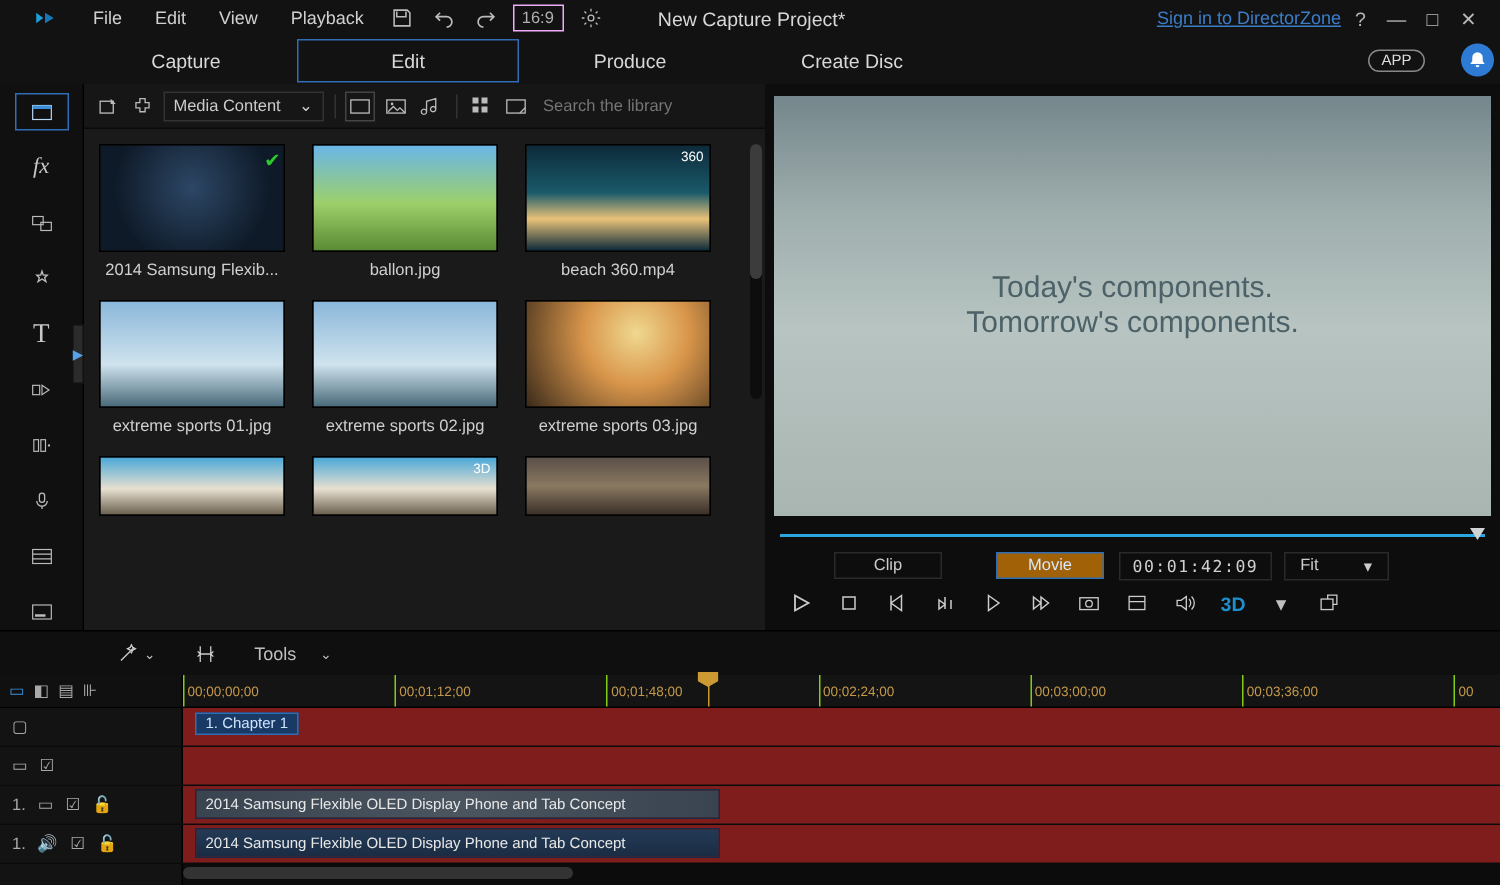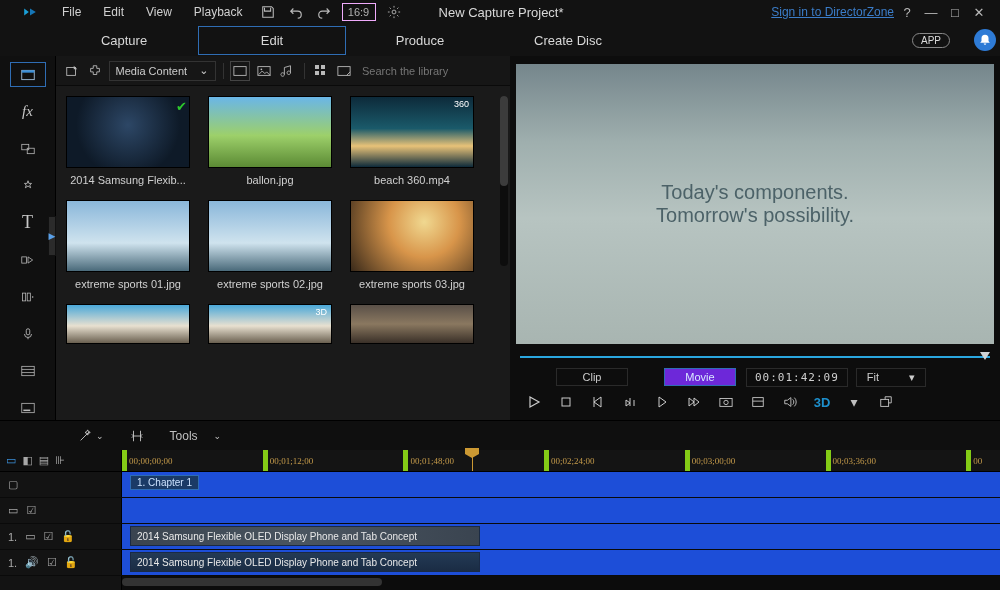--- a/index.html
+++ b/index.html
@@ -41,40 +41,40 @@
 .expand-tab { position: absolute; left: -8px; top: 160px; width: 8px; height: 40px; background: #2b2b2b; border: 1px solid #111; display: flex; align-items: center; justify-content: center; cursor: pointer; color: #5aa0e8; font-size: 9px; }
 .preview-panel { flex: 1; background: #0d0d0d; display: flex; flex-direction: column; padding: 8px 6px 4px; }
 .preview-screen { flex: 1; background: linear-gradient(180deg,#75868c 0%,#9fafae 28%,#b7c4c1 55%,#a8b5b1 100%); position: relative; display: flex; align-items: center; justify-content: center; flex-direction: column; color: #4c6268; }
 .preview-screen .line1 { font-size: 20px; font-weight: 300; }
 .preview-screen .line2 { font-size: 20px; font-weight: 300; }
 .preview-seek { height: 6px; margin: 10px 4px 6px; position: relative; }
 .preview-seek .track { position: absolute; top: 2px; left: 0; right: 0; height: 2px; background: #2aa7e0; }
 .preview-seek .knob { position: absolute; right: 0; top: -2px; width: 0; height: 0; border-left: 5px solid transparent; border-right: 5px solid transparent; border-top: 8px solid #cfd3d6; }
 .preview-ctrl-row1 { height: 22px; display: flex; align-items: center; gap: 0; padding: 0 4px; }
 .pc-pill { width: 72px; height: 18px; display: flex; align-items: center; justify-content: center; font-size: 11px; color: #ccc; border: 1px solid #2a2a2a; cursor: pointer; margin-left: 36px; }
-.pc-pill.active { background: #6d28d9; border-color: #2f6db4; color: #d8e8ff; }
+.pc-pill.active { background: #a16207; border-color: #2f6db4; color: #d8e8ff; }
 .pc-time { margin-left: 10px; border: 1px solid #2a2a2a; padding: 2px 8px; font-family: monospace; font-size: 11px; color: #d0d0d0; letter-spacing: 1px; }
 .pc-fit { margin-left: 8px; border: 1px solid #2a2a2a; padding: 2px 10px; font-size: 11px; color: #ccc; display: flex; gap: 30px; cursor: pointer; }
 .preview-ctrl-row2 { height: 28px; display: flex; align-items: center; gap: 12px; padding: 2px 8px; }
 .pc-btn { width: 20px; height: 20px; display: flex; align-items: center; justify-content: center; color: #bfbfbf; cursor: pointer; font-size: 14px; }
 .pc-btn.td { color: #1d8fcc; font-weight: bold; font-size: 13px; }
 .tools-bar { height: 30px; background: #0f0f0f; display: flex; align-items: center; padding: 0 10px; gap: 14px; border-top: 1px solid #000; }
 .tb-btn { display: flex; align-items: center; gap: 4px; color: #c0c0c0; cursor: pointer; font-size: 12px; padding: 2px 6px; }
 .timeline { height: 140px; background: #121212; display: flex; flex-direction: column; }
 .ruler-row { height: 22px; display: flex; background: #141414; border-bottom: 1px solid #000; }
 .track-head-col { width: 122px; flex-shrink: 0; background: #101010; display: flex; align-items: center; gap: 6px; padding: 0 6px; border-right: 1px solid #000; }
 .th-icon { color: #a8a8a8; font-size: 11px; cursor: pointer; }
 .th-icon.blue { color: #3b8fd8; }
 .ruler { flex: 1; position: relative; display: flex; }
-.ruler .tick { flex: 1; font-size: 9px; color: #c49a4a; padding-left: 2px; border-left: 5px solid #84cc16; display: flex; align-items: center; font-family: Liberation Serif, serif; }
+.ruler .tick { flex: 1; font-size: 9px; color: #c49a4a; padding-left: 2px; border-left: 1px solid #84cc16; display: flex; align-items: center; }
 .playhead { position: absolute; left: 350px; top: 0; bottom: 0; width: 1px; background: #cc9933; z-index: 5; }
 .playhead::before { content: ''; position: absolute; top: -2px; left: -7px; width: 14px; height: 10px; background: #cc9933; clip-path: polygon(0 0,100% 0,100% 60%,50% 100%,0 60%); }
 .track-row { height: 26px; display: flex; border-bottom: 1px solid #0a0a0a; }
 .track-head { width: 122px; flex-shrink: 0; background: #131313; display: flex; align-items: center; gap: 8px; padding: 0 8px; border-right: 1px solid #000; font-size: 11px; color: #aaa; }
-.track-lane { flex: 1; position: relative; background: #1d4ed8; }
+.track-lane { flex: 1; position: relative; background: #7f1d1d; }
 .chapter-marker { position: absolute; left: 8px; top: 3px; background: #1a3a66; border: 1px solid #2f6db4; color: #cde3ff; font-size: 10px; padding: 1px 6px; }
 .clip { position: absolute; left: 8px; top: 2px; height: 20px; width: 350px; background: linear-gradient(90deg,#3a4450,#4a5560,#3a4450); border: 1px solid #1a2a44; display: flex; align-items: center; padding-left: 6px; font-size: 10px; color: #e8e8e8; overflow: hidden; white-space: nowrap; }
 .clip.audio { background: linear-gradient(180deg,#233a55 0%,#1a2c44 100%); }
 .scroller-row { height: 14px; display: flex; }
 .scroller-lane { flex: 1; background: #0c0c0c; position: relative; }
 .scroller-knob { position: absolute; left: 0; top: 2px; height: 8px; width: 260px; background: #333; border-radius: 4px; }
 
 .t0 { background: radial-gradient(circle at 50% 40%,#2d4766 0%,#0e1a28 70%); }
 .t1 { background: linear-gradient(180deg,#6ab6e8 0%,#9dd06a 55%,#5b8a34 100%); }
 .t2 { background: linear-gradient(180deg,#0d2a3a 0%,#1a5a6a 45%,#e8c278 70%,#0d2a3a 100%); }
@@ -302,21 +302,21 @@
         <div class="media-item">
             <div class="thumb t6" style="height:40px"></div>
           </div>
       </div>
     </div>
   </div>
 
   <div class="preview-panel">
     <div class="preview-screen">
       <div class="line1">Today's components.</div>
-      <div class="line2">Tomorrow's possibility.</div>
+      <div class="line2">Tomorrow's components.</div>
     </div>
     <div class="preview-seek">
         <div class="track"></div>
         <div class="knob"></div>
       </div>
     <div class="preview-ctrl-row1">
       <div class="pc-pill">Clip</div>
       <div class="pc-pill active">Movie</div>
       <div class="pc-time">00:01:42:09</div>
       <div class="pc-fit">

